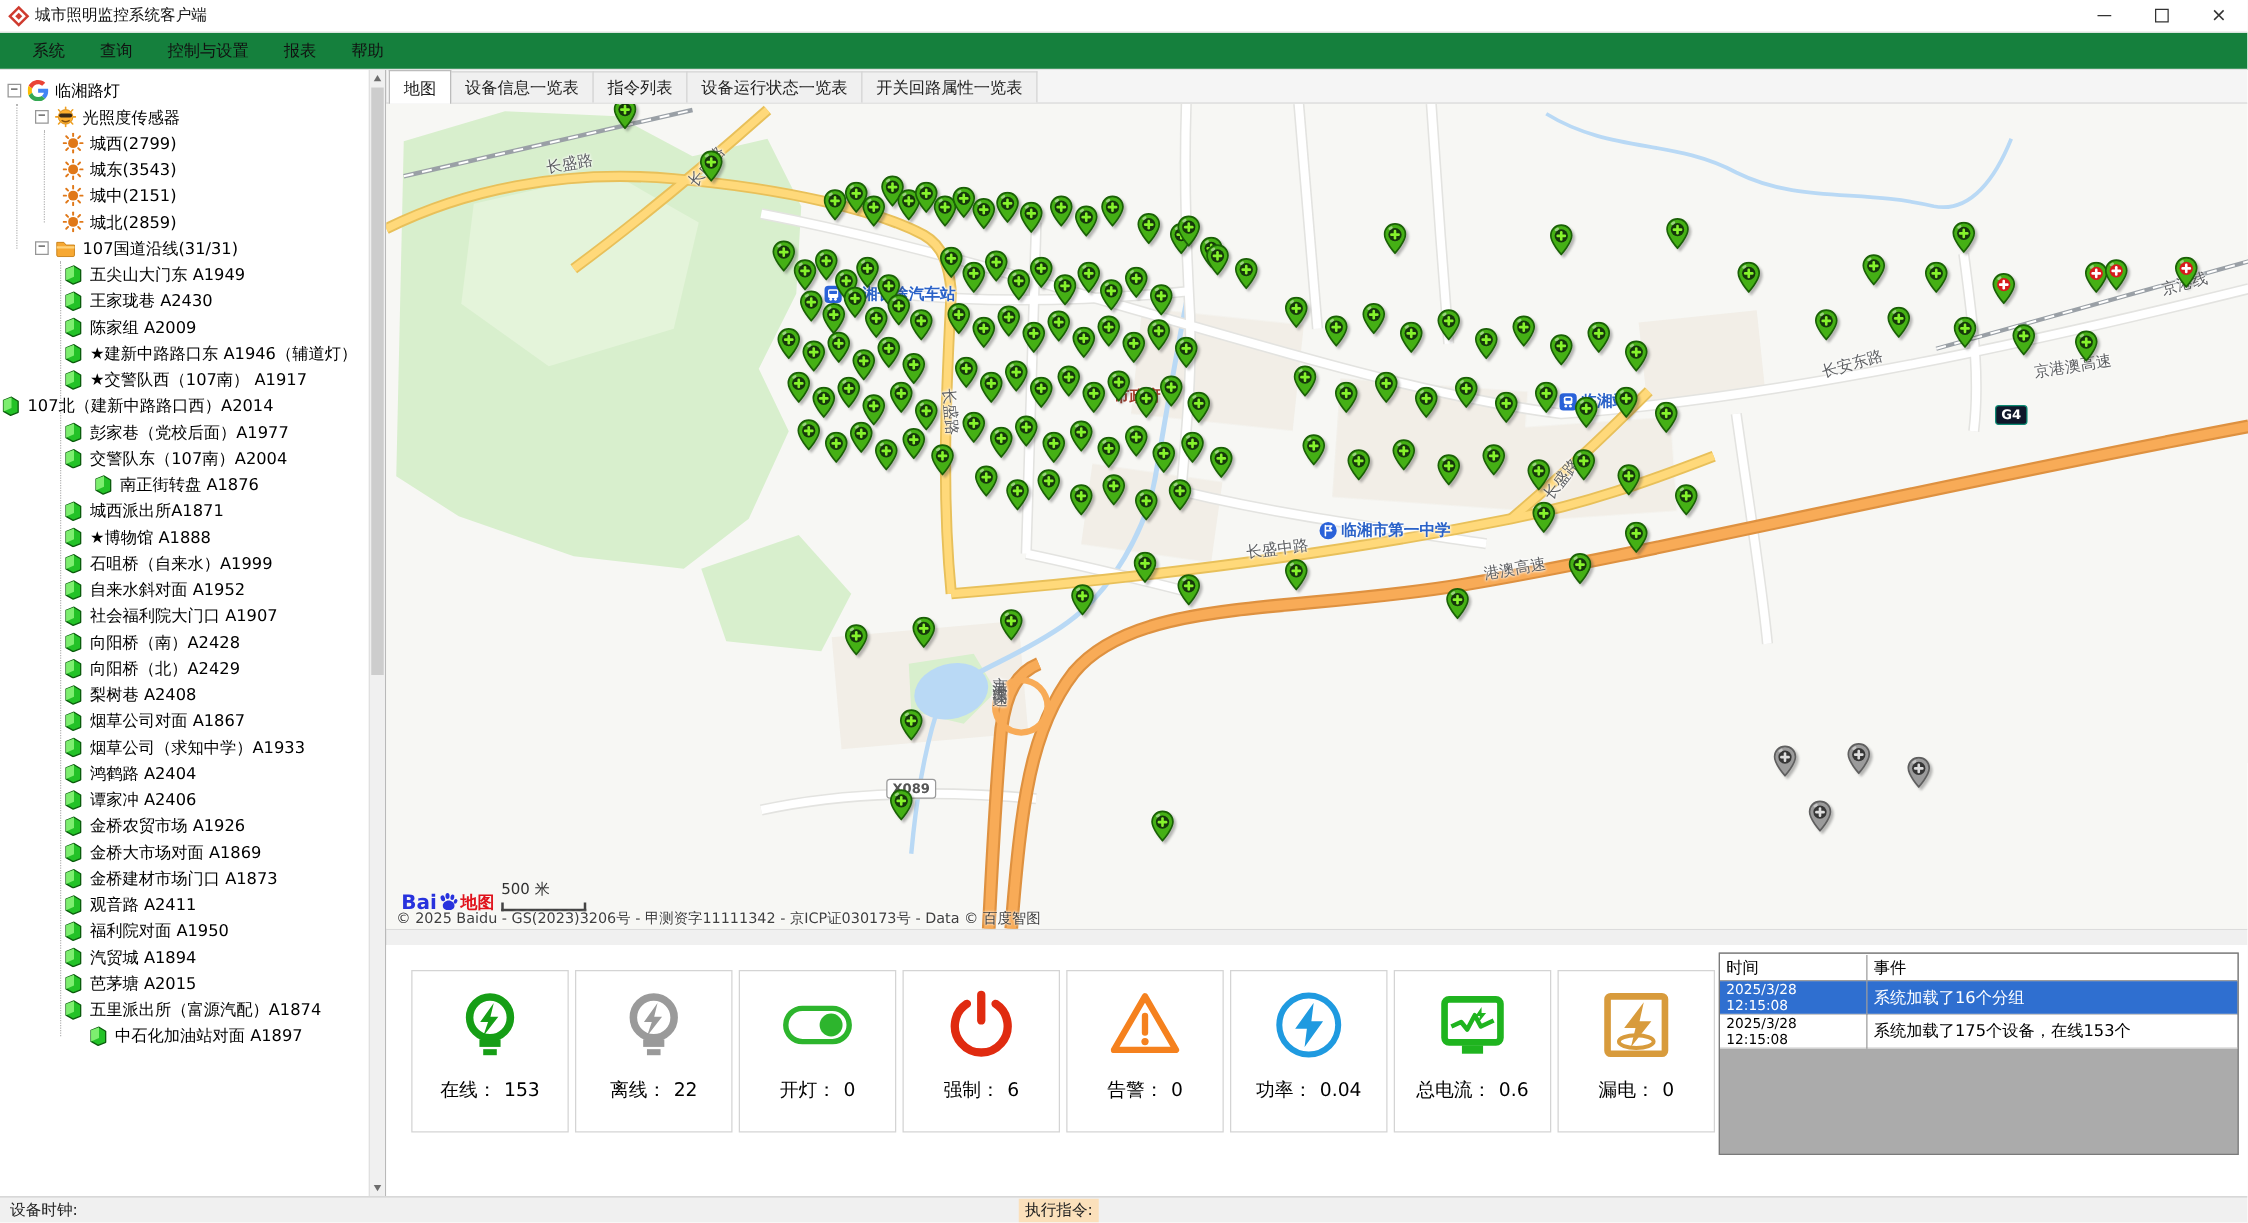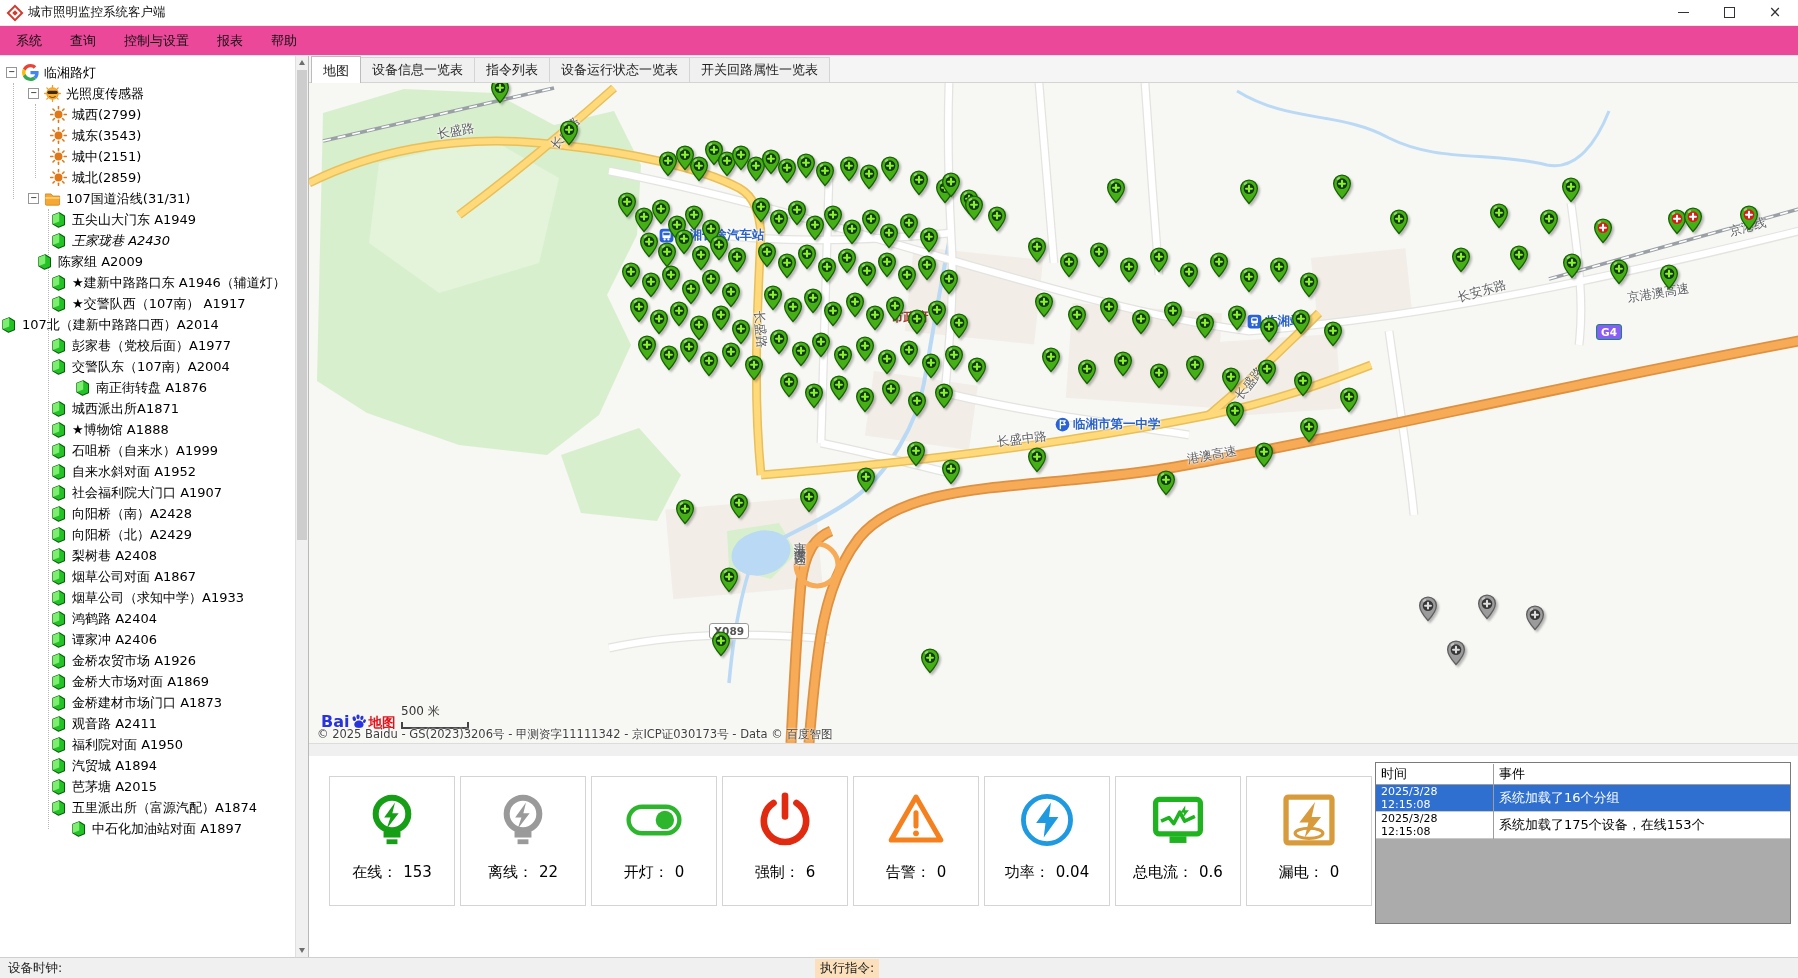--- a/index.html
+++ b/index.html
@@ -12,21 +12,21 @@
   .app-logo i{position:absolute;inset:1px;border:2px solid #cf3b2f;transform:rotate(45deg);}
   .app-logo b{position:absolute;inset:5px;background:#cf3b2f;transform:rotate(45deg);}
   .app-title{font-size:12.5px;color:#111;}
   .win-controls{position:absolute;right:0;top:0;height:25px;display:flex;}
   .win-btn{width:46px;height:25px;display:flex;align-items:center;justify-content:center;color:#333;}
   .glyph-min{width:11px;height:1px;background:#333;display:block;}
   .glyph-max{width:9px;height:9px;border:1px solid #333;display:block;}
   .glyph-close{font-size:15px;line-height:15px;color:#333;}
 
   
-  .menubar{height:29px;background:#ec4899;display:flex;align-items:center;border-bottom:1px solid #e2e2e2;flex:0 0 auto;padding-left:2px;}
+  .menubar{height:29px;background:#15803d;display:flex;align-items:center;border-bottom:1px solid #e2e2e2;flex:0 0 auto;padding-left:12px;}
   .menu-item{font-size:13px;padding:5px 14px;color:#111;}
 
   
   .main{flex:1 1 auto;display:flex;min-height:0;}
   .sidebar{width:308px;flex:0 0 auto;background:#fff;border-right:1px solid #b9b9b9;position:relative;overflow:hidden;}
   .tree{position:absolute;inset:0 12px 0 0;overflow:hidden;font-size:13px;}
   .trow{height:21px;display:flex;align-items:center;white-space:nowrap;position:relative;}
   .texp{width:9px;height:9px;border:1px solid #969696;background:#fff;font-size:10px;line-height:7px;text-align:center;margin-right:5px;flex:0 0 auto;color:#222;font-family:"DejaVu Sans Mono",monospace;}
   .ticon{width:17px;height:17px;margin-right:5px;flex:0 0 auto;}
   .tlabel{color:#000;}
@@ -54,21 +54,21 @@
   .pin{position:absolute;width:19px;height:26px;transform:translate(-50%,-100%);filter:drop-shadow(2px 2px 1px rgba(60,60,60,.35));}
   .pin-online{--pin-body:#45b015;--pin-stroke:#1a6106;--pin-inner:#15380a;--pin-cross:#86f32c;}
   .pin-offline{--pin-body:#9b9b9b;--pin-stroke:#5f5f5f;--pin-inner:#363636;--pin-cross:#dedede;}
   .pin-alarm{--pin-body:#45b015;--pin-stroke:#1a6106;--pin-inner:#d61b1b;--pin-cross:#ffffff;}
   .road-label{position:absolute;font-size:12.5px;color:#5c5e61;transform-origin:center;white-space:nowrap;text-shadow:0 0 2px #fff,0 0 2px #fff,0 0 3px #fff;}
   .road-label.vertical{writing-mode:vertical-rl;letter-spacing:3px;}
   .poi{position:absolute;display:flex;align-items:center;gap:3px;white-space:nowrap;font-size:12.5px;font-weight:bold;text-shadow:0 0 2px #fff,0 0 2px #fff,0 0 3px #fff;}
   .poi.blue{color:#2a62c8;} .poi.red{color:#a43a2a;}
   .poi svg{width:15px;height:15px;flex:0 0 auto;filter:drop-shadow(0 0 1px #fff);}
   .map-badge{position:absolute;font-size:10.5px;font-weight:bold;border-radius:3px;padding:1px 4px;transform:translate(-50%,-50%);}
-  .badge-hw{background:#8b5cf6;color:#fff;border:1px solid #0b8a73;text-align:right;}
+  .badge-hw{background:#0f172a;color:#fff;border:1px solid #0b8a73;text-align:right;}
   .badge-county{background:#fff;color:#555;border:1px solid #9a9a9a;}
   .map-logo{position:absolute;left:12px;top:630px;display:flex;align-items:flex-end;gap:1px;}
   .logo-bai{color:#2833dd;font-weight:bold;font-size:16px;line-height:16px;}
   .logo-paw{width:17px;height:17px;}
   .logo-map{color:#e0121b;font-weight:bold;font-size:13.5px;line-height:15px;}
   .scalebar{position:absolute;left:92px;top:620px;font-size:12px;color:#333;}
   .scale-line{margin-top:2px;width:64px;height:5px;border-left:2px solid #444;border-right:2px solid #444;border-bottom:2px solid #444;}
   .attribution{position:absolute;left:8px;top:644px;font-size:11.5px;color:#3f3f3f;text-shadow:0 0 2px #fff,0 0 2px #fff;}
 
   
@@ -304,27 +304,27 @@
               <use href="#tree-folder"></use>
             </svg>
             <span class="tlabel">107国道沿线(31/31)</span>
           </div>
           <div class="trow" style="padding-left: 50px;">
             <svg class="ticon">
               <use href="#tree-flag"></use>
             </svg>
             <span class="tlabel">五尖山大门东 A1949</span>
           </div>
-          <div class="trow" style="padding-left: 50px; font-style: italic;">
+          <div class="trow" style="padding-left: 50px;">
             <svg class="ticon">
               <use href="#tree-flag"></use>
             </svg>
             <span class="tlabel">王家珑巷 A2430</span>
           </div>
-          <div class="trow" style="padding-left: 36px;">
+          <div class="trow" style="padding-left: 50px;">
             <svg class="ticon">
               <use href="#tree-flag"></use>
             </svg>
             <span class="tlabel">陈家组 A2009</span>
           </div>
           <div class="trow" style="padding-left: 50px;">
             <svg class="ticon">
               <use href="#tree-flag"></use>
             </svg>
             <span class="tlabel">★建新中路路口东 A1946（辅道灯）</span>

